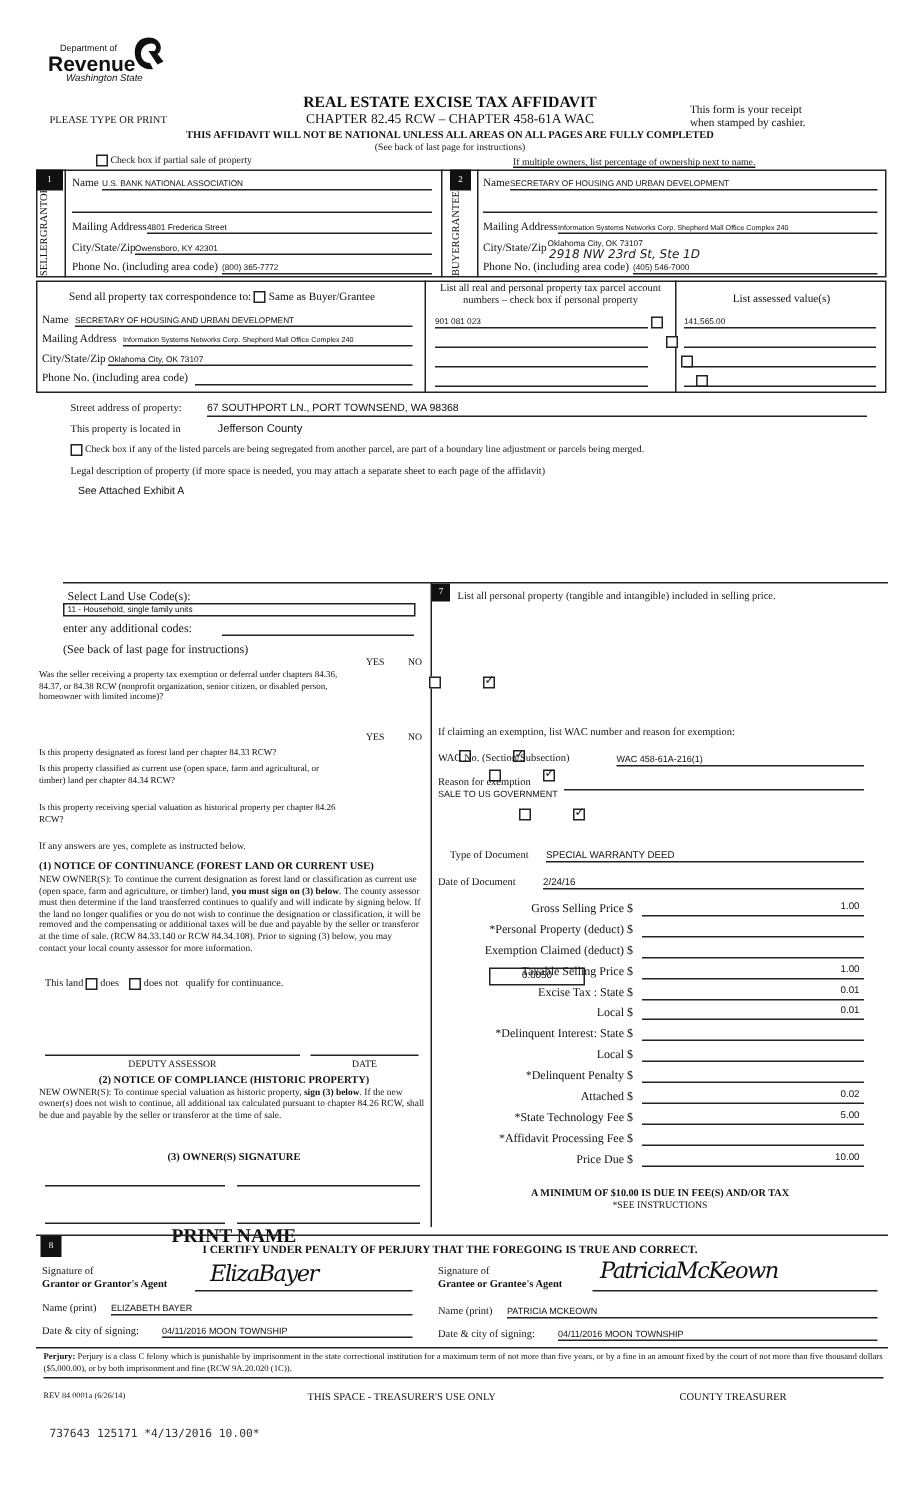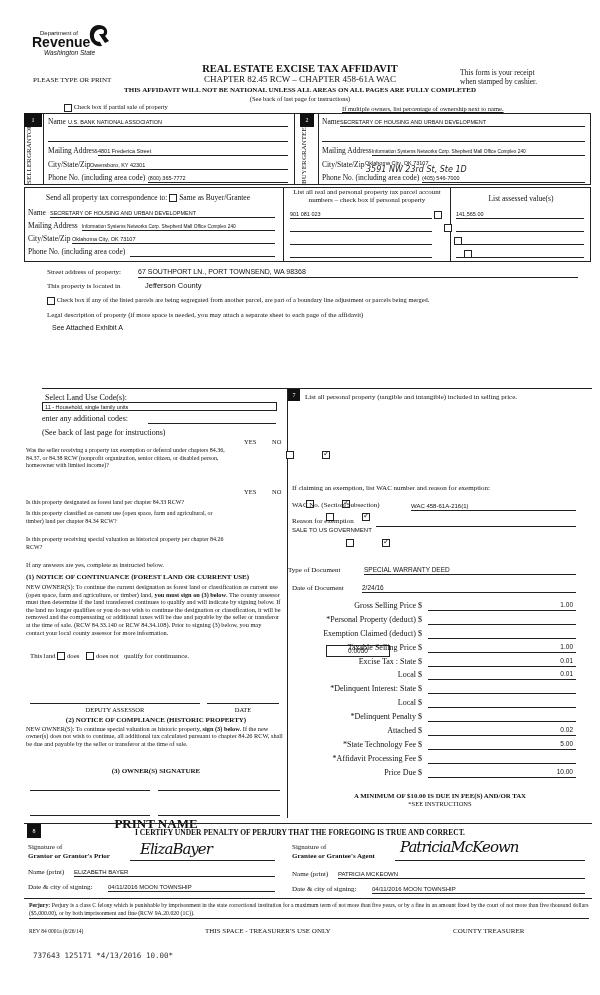--- a/index.html
+++ b/index.html
@@ -74,21 +74,21 @@
 </div>
 <div class="abs" style="left:318px;top:113px;width:1px;height:72px;background:#222"></div>
 
 <div class="row" style="left:322px;top:117px;font-size:7.5px">Name</div>
 <div class="line" style="left:340px;top:117px;width:245px;height:10px"><span class="fill">SECRETARY OF HOUSING AND URBAN DEVELOPMENT</span></div>
 <div class="line" style="left:322px;top:132px;width:263px;height:10px"></div>
 <div class="row" style="left:322px;top:146px;font-size:7.5px">Mailing Address</div>
 <div class="line" style="left:372px;top:146px;width:213px;height:10px;overflow:hidden;white-space:nowrap"><span class="fill" style="font-size:4.8px">Information Systems Networks Corp. Shepherd Mall Office Complex 240</span></div>
 <div class="row" style="left:322px;top:160px;font-size:7.5px">City/State/Zip</div>
 <div class="abs fill" style="left:365px;top:160px">Oklahoma City, OK 73107</div>
-<div class="abs" style="left:366px;top:165px;font-size:8px;font-family:'DejaVu Sans',sans-serif;font-style:italic;color:#222">3591 NW 23rd St, Ste 1D</div>
+<div class="abs" style="left:366px;top:165px;font-size:8px;font-family:'DejaVu Sans',sans-serif;font-style:italic;color:#222">2918 NW 23rd St, Ste 1D</div>
 <div class="row" style="left:322px;top:173px;font-size:7.5px">Phone No. (including area code)</div>
 <div class="line" style="left:422px;top:173px;width:163px;height:10px"><span class="fill">(405) 546-7000</span></div>
 
 
 <div class="abs" style="left:24px;top:187px;width:567px;height:75px;border:1px solid #222"></div>
 <div class="abs" style="left:283px;top:187px;width:1px;height:75px;background:#222"></div>
 <div class="abs" style="left:450px;top:187px;width:1px;height:75px;background:#222"></div>
 
 <div class="row" style="left:46px;top:193px;font-size:7.5px">
   <span>Send all property tax correspondence to:</span>
@@ -192,21 +192,21 @@
 
 <div class="badge" style="left:288px;top:389px;width:12px;height:12px;line-height:12px">7</div>
 <div class="abs" style="left:305px;top:393px;width:250px;font-size:7px;line-height:9px">List all personal property (tangible and intangible) included in selling price.</div>
 <div class="abs" style="left:292px;top:484px;font-size:7px">If claiming an exemption, list WAC number and reason for exemption:</div>
 <div class="row" style="left:292px;top:501px;font-size:7px">WAC No. (Section/Subsection)</div>
 <div class="line" style="left:411px;top:501px;width:165px;height:10px"><span class="fill" style="font-size:6px">WAC 458-61A-216(1)</span></div>
 <div class="row" style="left:292px;top:517px;font-size:7px">Reason for exemption</div>
 <div class="line" style="left:376px;top:517px;width:200px;height:10px"></div>
 <div class="row sans" style="left:292px;top:527px;font-size:6px">SALE TO US GOVERNMENT</div>
 
-<div class="row" style="left:288px;top:566px;font-size:7px">Type of Document</div>
+<div class="row" style="left:300px;top:566px;font-size:7px">Type of Document</div>
 <div class="line" style="left:364px;top:565px;width:212px;height:10px"><span class="fill" style="font-size:6.5px">SPECIAL WARRANTY DEED</span></div>
 <div class="row" style="left:292px;top:584px;font-size:7px">Date of Document</div>
 <div class="line" style="left:362px;top:583px;width:214px;height:10px"><span class="fill" style="font-size:6.5px">2/24/16</span></div>
 
 <div class="abs sans" style="left:326px;top:645px;width:64px;height:12px;border:1px solid #222;font-size:6.5px;text-align:center;line-height:10px">0.0050</div>
 
 <div id="fees">
   <div class="fee-label" style="right:381px;top:601px">Gross Selling Price $</div>
   <div class="line" style="left:428px;top:601px;width:148px;height:10px"></div>
   <div class="fee-val" style="left:428px;width:145px;top:601px">1.00</div>
@@ -266,21 +266,21 @@
 
 <div class="abs bold" style="left:288px;top:792px;width:304px;text-align:center;font-size:6.8px">A MINIMUM OF $10.00 IS DUE IN FEE(S) AND/OR TAX</div>
 <div class="abs" style="left:288px;top:800px;width:304px;text-align:center;font-size:6.5px">*SEE INSTRUCTIONS</div>
 
 
 <div class="abs" style="left:24px;top:823px;width:568px;height:1px;background:#222"></div>
 <div class="badge" style="left:27px;top:824px;width:14px;height:14px;line-height:14px">8</div>
 <div class="abs bold" style="left:0;width:600px;text-align:center;top:828px;font-size:7.5px">I CERTIFY UNDER PENALTY OF PERJURY THAT THE FOREGOING IS TRUE AND CORRECT.</div>
 
 <div class="abs" style="left:28px;top:843px;font-size:7px">Signature of</div>
-<div class="abs bold" style="left:28px;top:852px;font-size:7px">Grantor or Grantor's Prior</div>
+<div class="abs bold" style="left:28px;top:852px;font-size:7px">Grantor or Grantor's Agent</div>
 <div class="line" style="left:130px;top:849px;width:145px;height:12px"></div>
 <div class="abs" style="left:140px;top:840px;font-size:15px;font-family:'DejaVu Serif',serif;font-style:italic;letter-spacing:-1px">ElizaBayer</div>
 <div class="abs" style="left:28px;top:868px;font-size:7px">Name (print)</div>
 <div class="line" style="left:74px;top:867px;width:201px;height:10px"><span class="fill" style="font-size:6px">ELIZABETH BAYER</span></div>
 <div class="abs" style="left:28px;top:883px;font-size:7px">Date &amp; city of signing:</div>
 <div class="line" style="left:108px;top:882px;width:167px;height:10px"><span class="fill" style="font-size:6px">04/11/2016 MOON TOWNSHIP</span></div>
 
 <div class="abs" style="left:292px;top:843px;font-size:7px">Signature of</div>
 <div class="abs bold" style="left:292px;top:852px;font-size:7px">Grantee or Grantee's Agent</div>
 <div class="line" style="left:395px;top:849px;width:190px;height:12px"></div>

